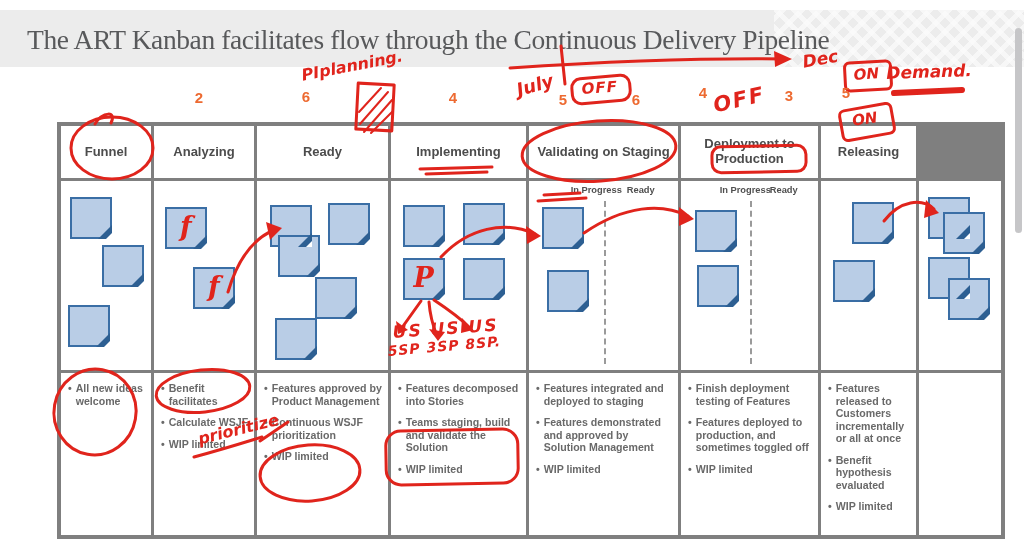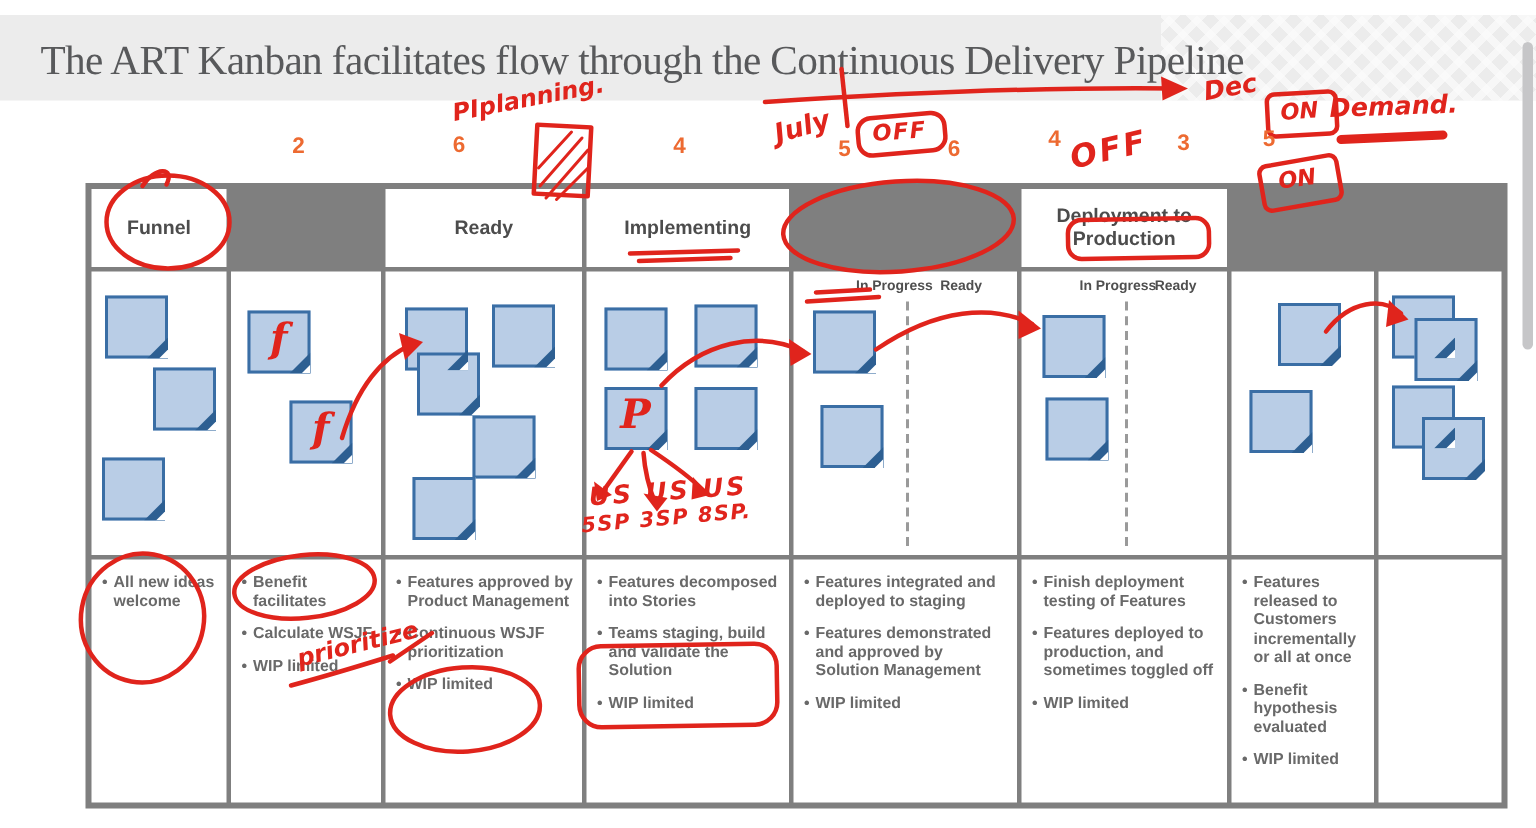--- a/index.html
+++ b/index.html
@@ -95,20 +95,23 @@
         <div class="card" style="left: 9px; top: 16px;"></div>
         <div class="card" style="left: 41px; top: 64px;"></div>
         <div class="card" style="left: 7px; top: 124px;"></div>
       </div>
       <div class="cell notes-cell" style="grid-area: 3 / 1 / auto / 2;">
         <div class="note">
           <span class="b">•</span>
           <span>All new ideas welcome</span>
         </div>
       </div>
+      <div class="cell header-cell" style="grid-area: 1 / 2 / auto / 3;">
+        <span>Analyzing</span>
+      </div>
       <div class="cell cards-cell" style="grid-area: 2 / 2 / auto / 3;">
         <div class="card" style="left: 11px; top: 26px;">
           <span class="card-mark">f</span>
         </div>
         <div class="card" style="left: 39px; top: 86px;">
           <span class="card-mark">f</span>
         </div>
       </div>
       <div class="cell notes-cell" style="grid-area: 3 / 2 / auto / 3;">
         <div class="note">
@@ -166,20 +169,23 @@
         </div>
         <div class="note">
           <span class="b">•</span>
           <span>Teams staging, build and validate the Solution</span>
         </div>
         <div class="note">
           <span class="b">•</span>
           <span>WIP limited</span>
         </div>
       </div>
+      <div class="cell header-cell" style="grid-area: 1 / 5 / auto / 6;">
+        <span>Validating on Staging</span>
+      </div>
       <div class="cell cards-cell" style="grid-area: 2 / 5 / auto / 6;">
         <div class="subcol-label left">In Progress</div>
         <div class="subcol-label right">Ready</div>
         <div class="subcol-divider"></div>
         <div class="card" style="left: 13px; top: 26px;"></div>
         <div class="card" style="left: 18px; top: 89px;"></div>
       </div>
       <div class="cell notes-cell" style="grid-area: 3 / 5 / auto / 6;">
         <div class="note">
           <span class="b">•</span>
@@ -210,20 +216,23 @@
           <span>Finish deployment testing of Features</span>
         </div>
         <div class="note">
           <span class="b">•</span>
           <span>Features deployed to production, and sometimes toggled off</span>
         </div>
         <div class="note">
           <span class="b">•</span>
           <span>WIP limited</span>
         </div>
+      </div>
+      <div class="cell header-cell" style="grid-area: 1 / 7 / auto / 8;">
+        <span>Releasing</span>
       </div>
       <div class="cell cards-cell" style="grid-area: 2 / 7 / auto / 8;">
         <div class="card" style="left: 31px; top: 21px;"></div>
         <div class="card" style="left: 12px; top: 79px;"></div>
       </div>
       <div class="cell notes-cell" style="grid-area: 3 / 7 / auto / 8;">
         <div class="note">
           <span class="b">•</span>
           <span>Features released to Customers incrementally or all at once</span>
         </div>

